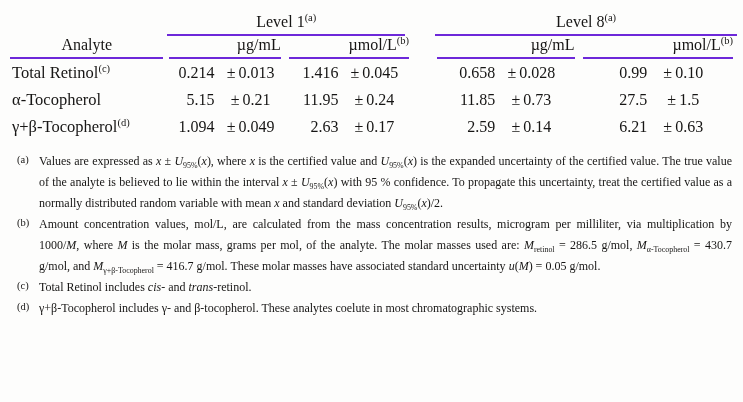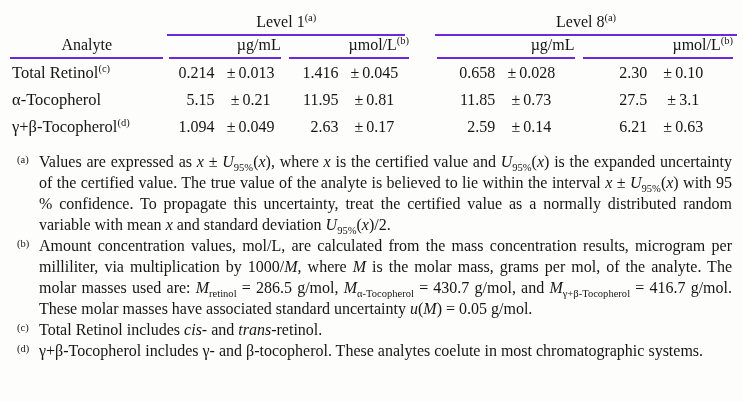--- a/index.html
+++ b/index.html
@@ -68,21 +68,21 @@
   .fn-marker {
     flex: 0 0 31px;
     padding-left: 9px;
     font-size: 10.5px;
     line-height: 15px;
     margin-top: 1px;
   }
   .fn-text {
     flex: 1 1 auto;
     text-align: justify;
-    font-size: 16px;
+    font-size: 12px;
     line-height: 21px;
     padding-right: 5px;
   }
   .fn-text sub { font-size: 66%; line-height: 0; }
   .fn-text i { font-family: "Liberation Serif", serif; }
 </style>
 </head>
 <body>
 
 <div class="page">
@@ -126,29 +126,29 @@
         </th>
       </tr>
     </thead>
     <tbody>
       <tr>
         <td class="analyte-cell"><span>Total Retinol</span><sup class="mk">(c)</sup></td>
         <td class="val-cell"><span class="vnum">0.214</span><span class="vpm"><span>±</span><span class="unc">0.013</span></span></td>
         <td class="val-cell"><span class="vnum">1.416</span><span class="vpm"><span>±</span><span class="unc">0.045</span></span></td>
         <td></td>
         <td class="val-cell"><span class="vnum">0.658</span><span class="vpm"><span>±</span><span class="unc">0.028</span></span></td>
-        <td class="val-cell"><span class="vnum">2.30</span><span class="vpm"><span>±</span><span class="unc">0.10</span></span></td>
+        <td class="val-cell"><span class="vnum">0.99</span><span class="vpm"><span>±</span><span class="unc">0.10</span></span></td>
       </tr>
       <tr>
         <td class="analyte-cell"><span>α-Tocopherol</span><sup class="mk"></sup></td>
         <td class="val-cell"><span class="vnum">5.15</span><span class="vpm"><span>±</span><span class="unc">0.21</span></span></td>
-        <td class="val-cell"><span class="vnum">11.95</span><span class="vpm"><span>±</span><span class="unc">0.81</span></span></td>
+        <td class="val-cell"><span class="vnum">11.95</span><span class="vpm"><span>±</span><span class="unc">0.24</span></span></td>
         <td></td>
         <td class="val-cell"><span class="vnum">11.85</span><span class="vpm"><span>±</span><span class="unc">0.73</span></span></td>
-        <td class="val-cell"><span class="vnum">27.5</span><span class="vpm"><span>±</span><span class="unc">3.1</span></span></td>
+        <td class="val-cell"><span class="vnum">27.5</span><span class="vpm"><span>±</span><span class="unc">1.5</span></span></td>
       </tr>
       <tr>
         <td class="analyte-cell"><span>γ+β-Tocopherol</span><sup class="mk">(d)</sup></td>
         <td class="val-cell"><span class="vnum">1.094</span><span class="vpm"><span>±</span><span class="unc">0.049</span></span></td>
         <td class="val-cell"><span class="vnum">2.63</span><span class="vpm"><span>±</span><span class="unc">0.17</span></span></td>
         <td></td>
         <td class="val-cell"><span class="vnum">2.59</span><span class="vpm"><span>±</span><span class="unc">0.14</span></span></td>
         <td class="val-cell"><span class="vnum">6.21</span><span class="vpm"><span>±</span><span class="unc">0.63</span></span></td>
       </tr>
     </tbody>

